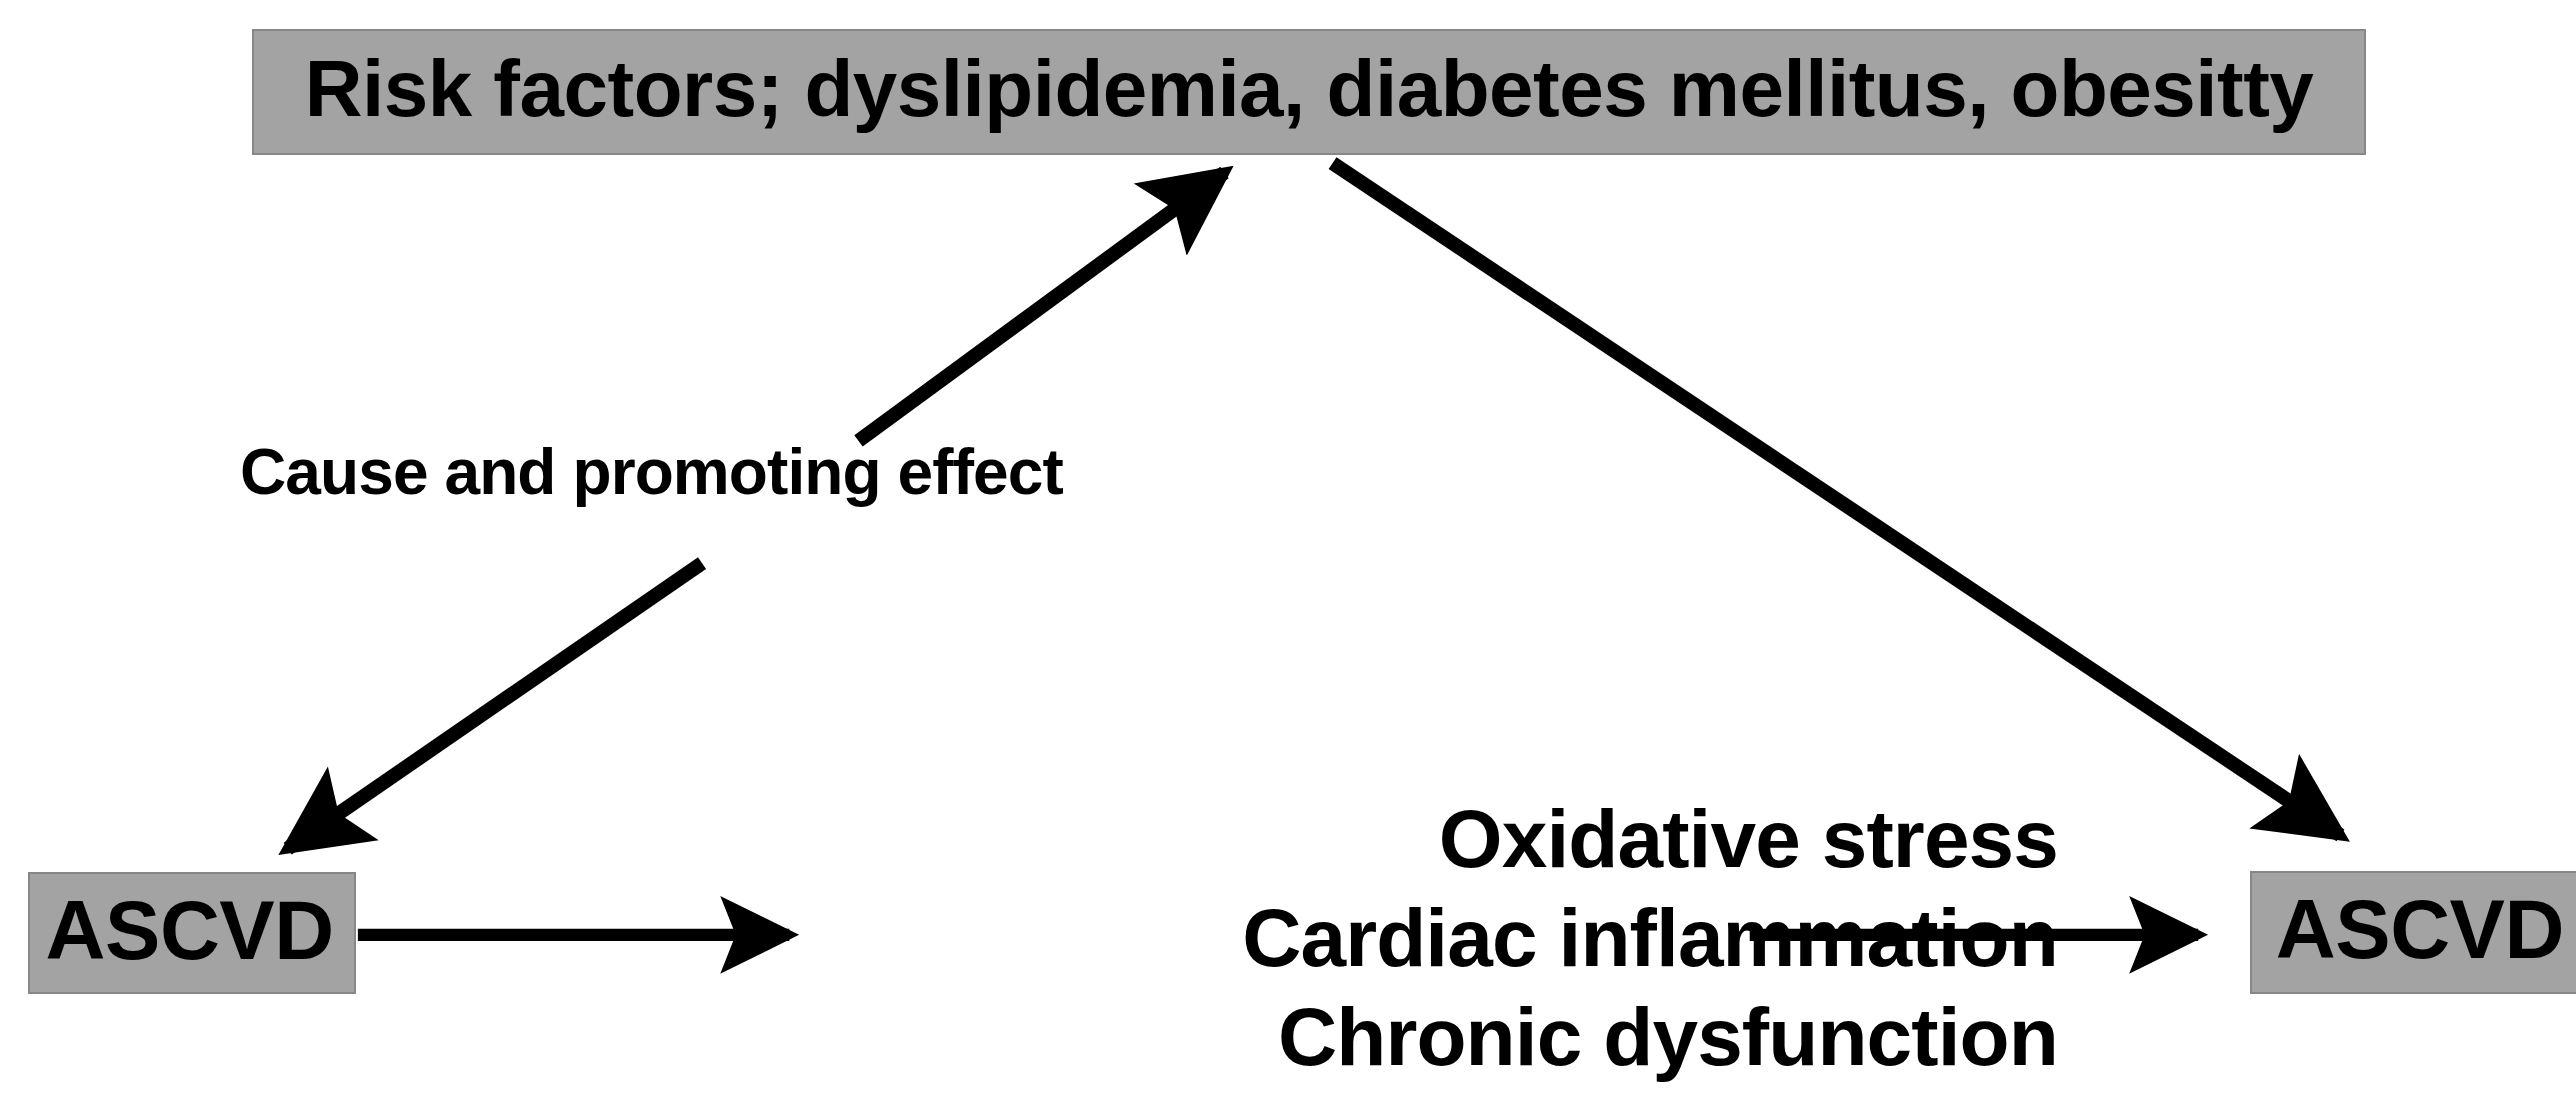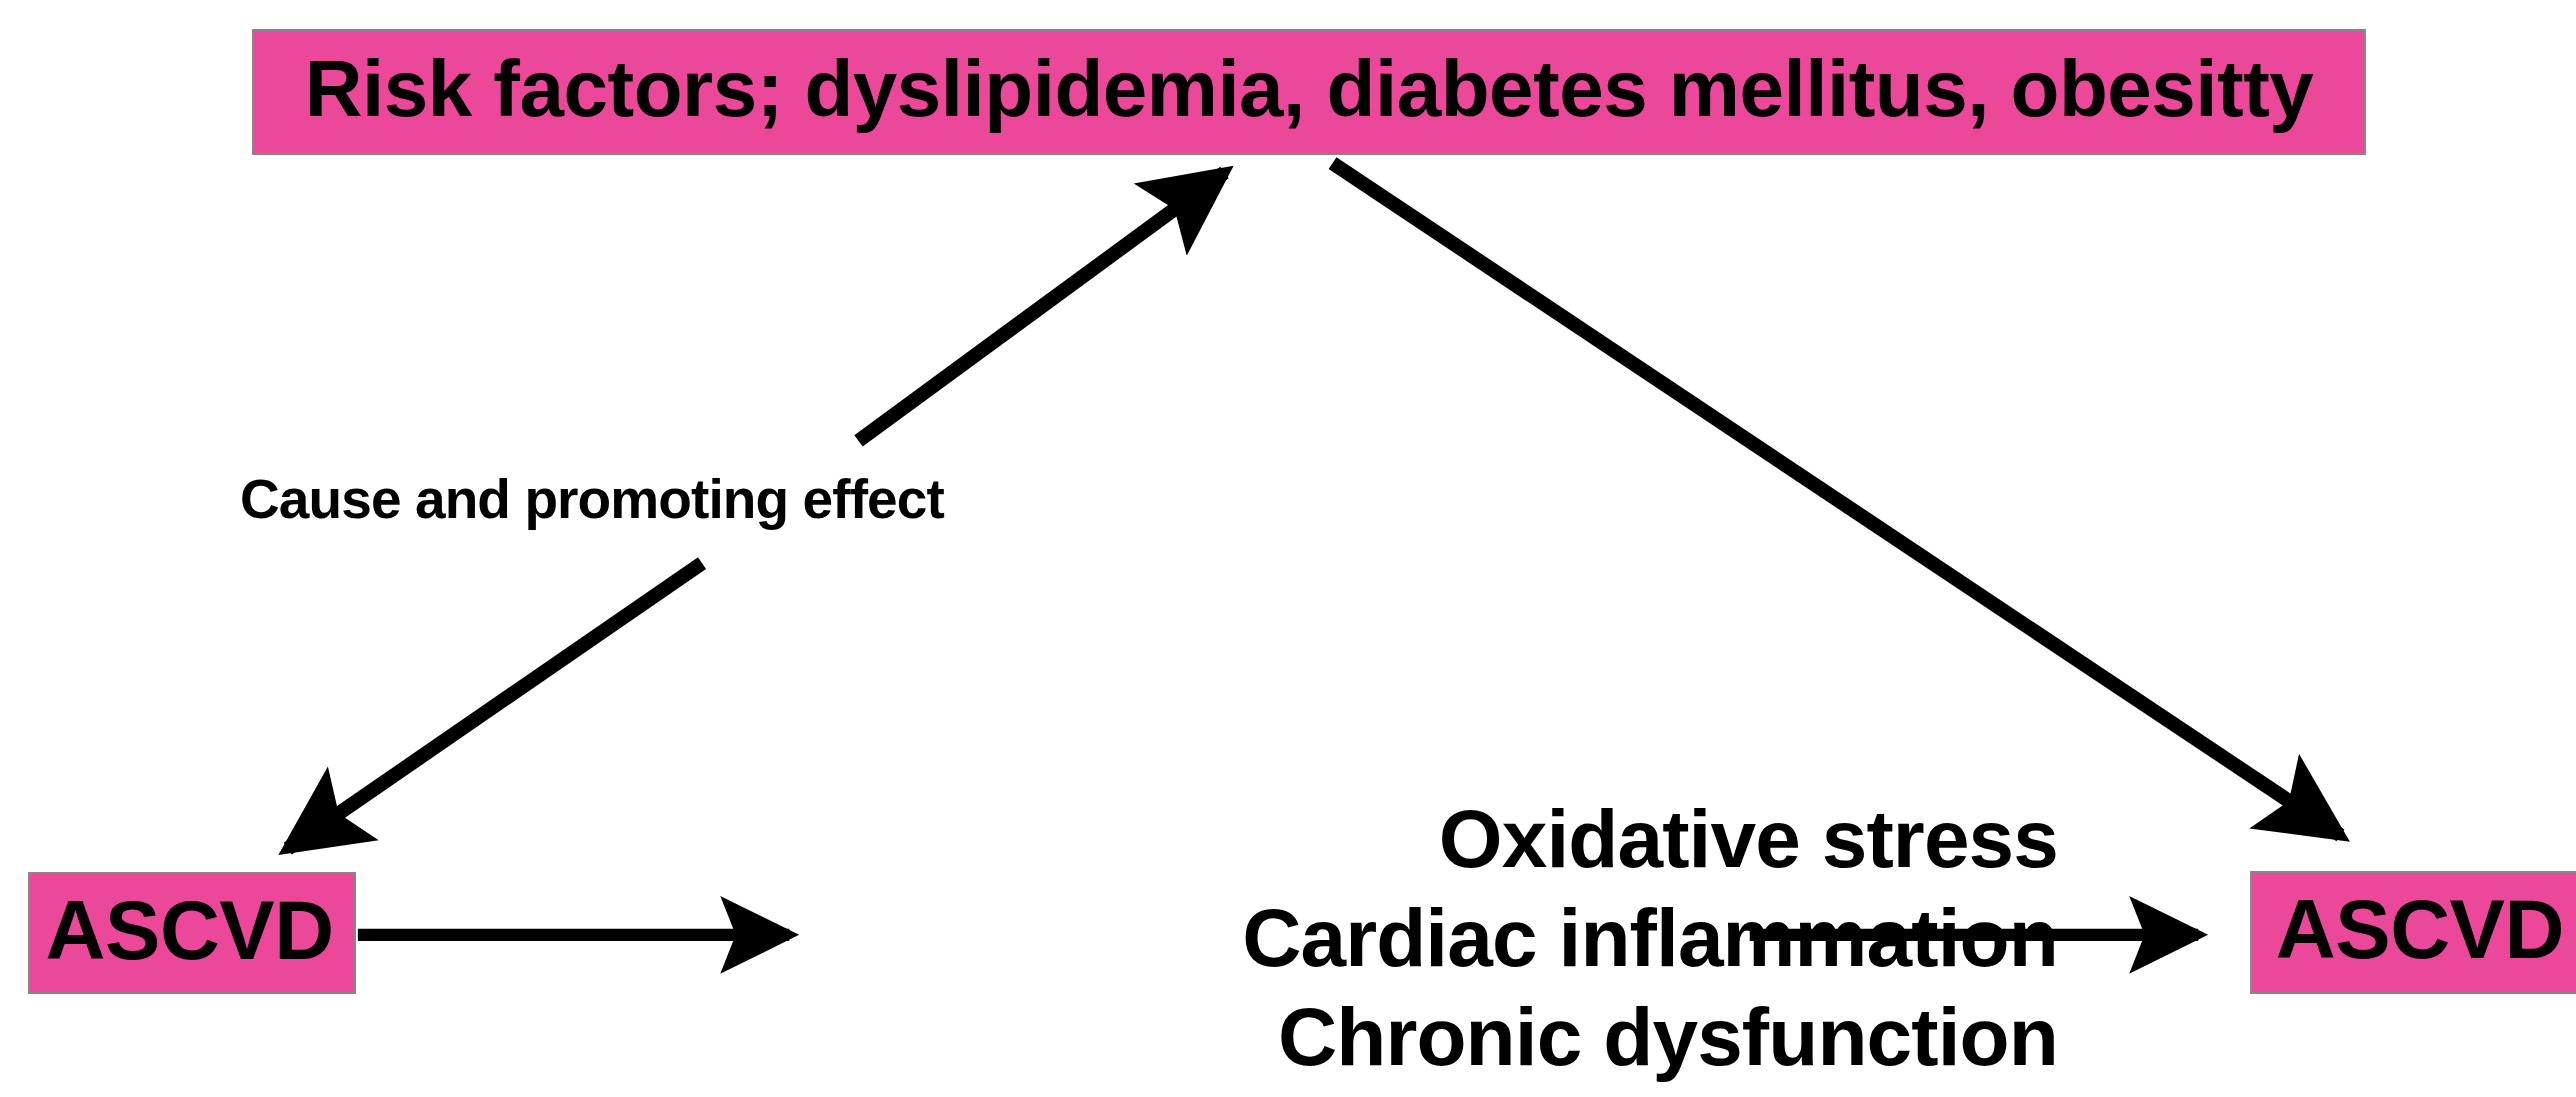--- a/index.html
+++ b/index.html
@@ -15,21 +15,21 @@
     position: relative;
     width: 2576px;
     height: 1097px;
     background: #ffffff;
     overflow: hidden;
   }
   .node-box {
     position: absolute;
     box-sizing: border-box;
     border: 2.8px solid #878787;
-    background: #ec4899;
+    background: #a3a3a3;
     display: flex;
     align-items: center;
     justify-content: center;
     color: #000000;
     font-weight: bold;
     line-height: 1;
     white-space: nowrap;
     letter-spacing: -0.5px;
   }
   #risk-factors-box {
@@ -70,22 +70,22 @@
   }
   .free-label {
     position: absolute;
     color: #000000;
     font-weight: bold;
     line-height: 1;
     white-space: nowrap;
   }
   #cause-label {
     left: 240px;
-    top: 472px;
-    font-size: 55px;
+    top: 440px;
+    font-size: 64px;
     letter-spacing: -0.9px;
   }
   #mechanism-block {
     position: absolute;
     left: 503px;
     top: 789px;
     width: 1555px;
     text-align: right;
     color: #000000;
     font-weight: bold;

